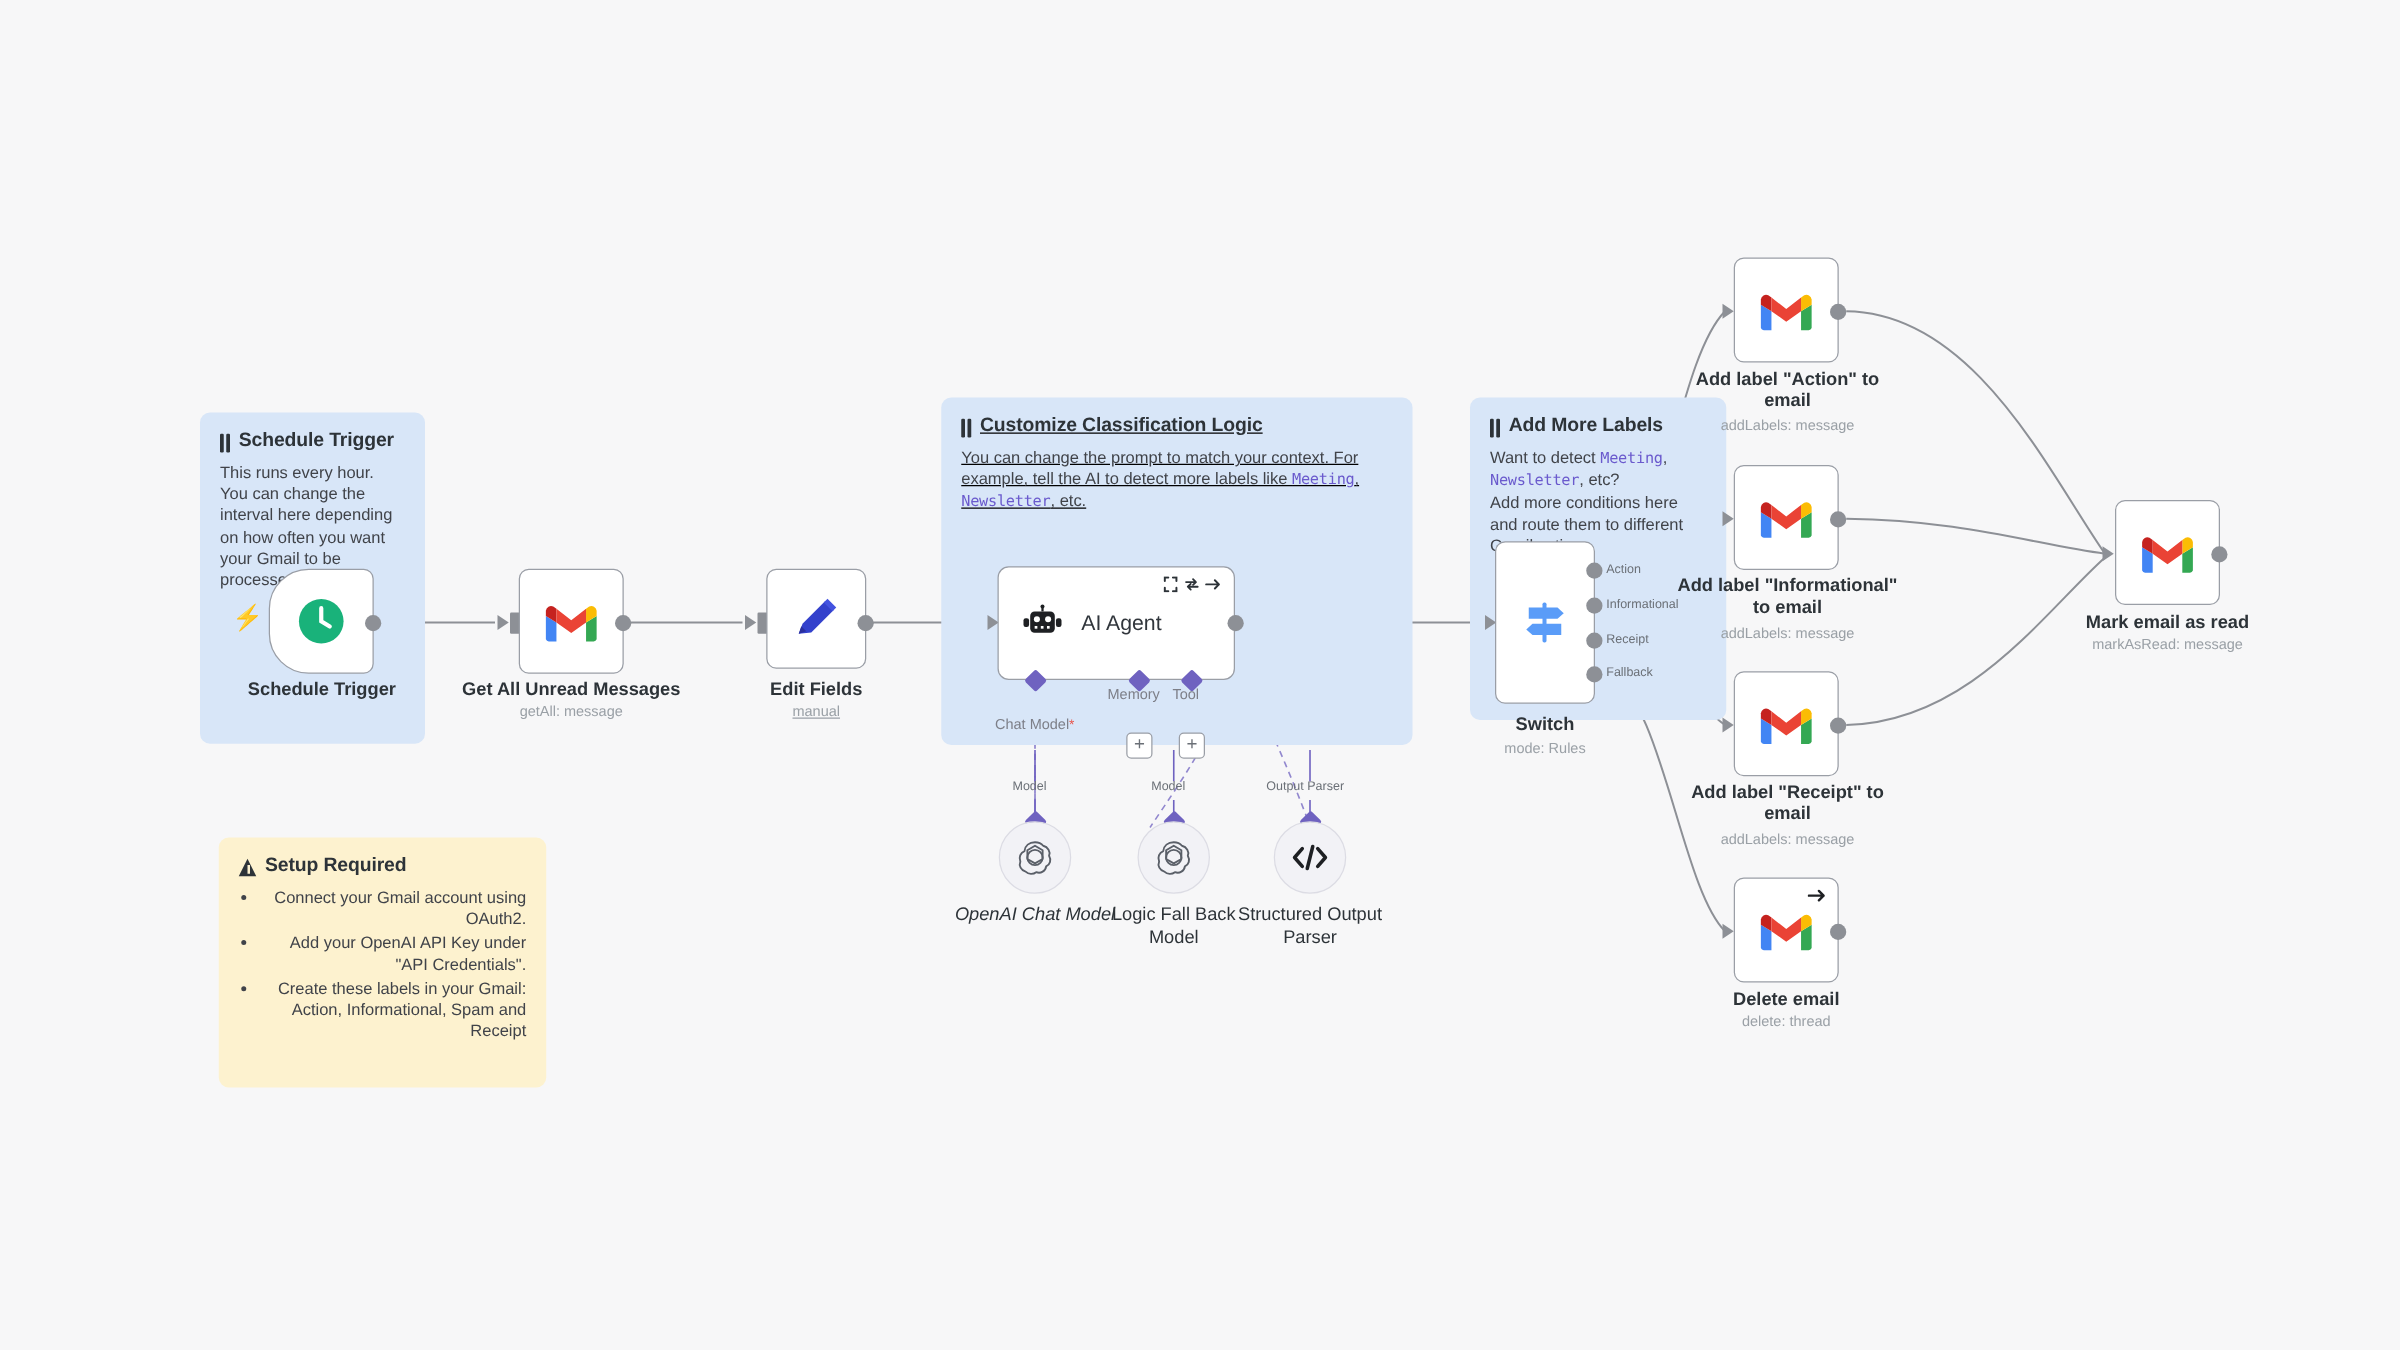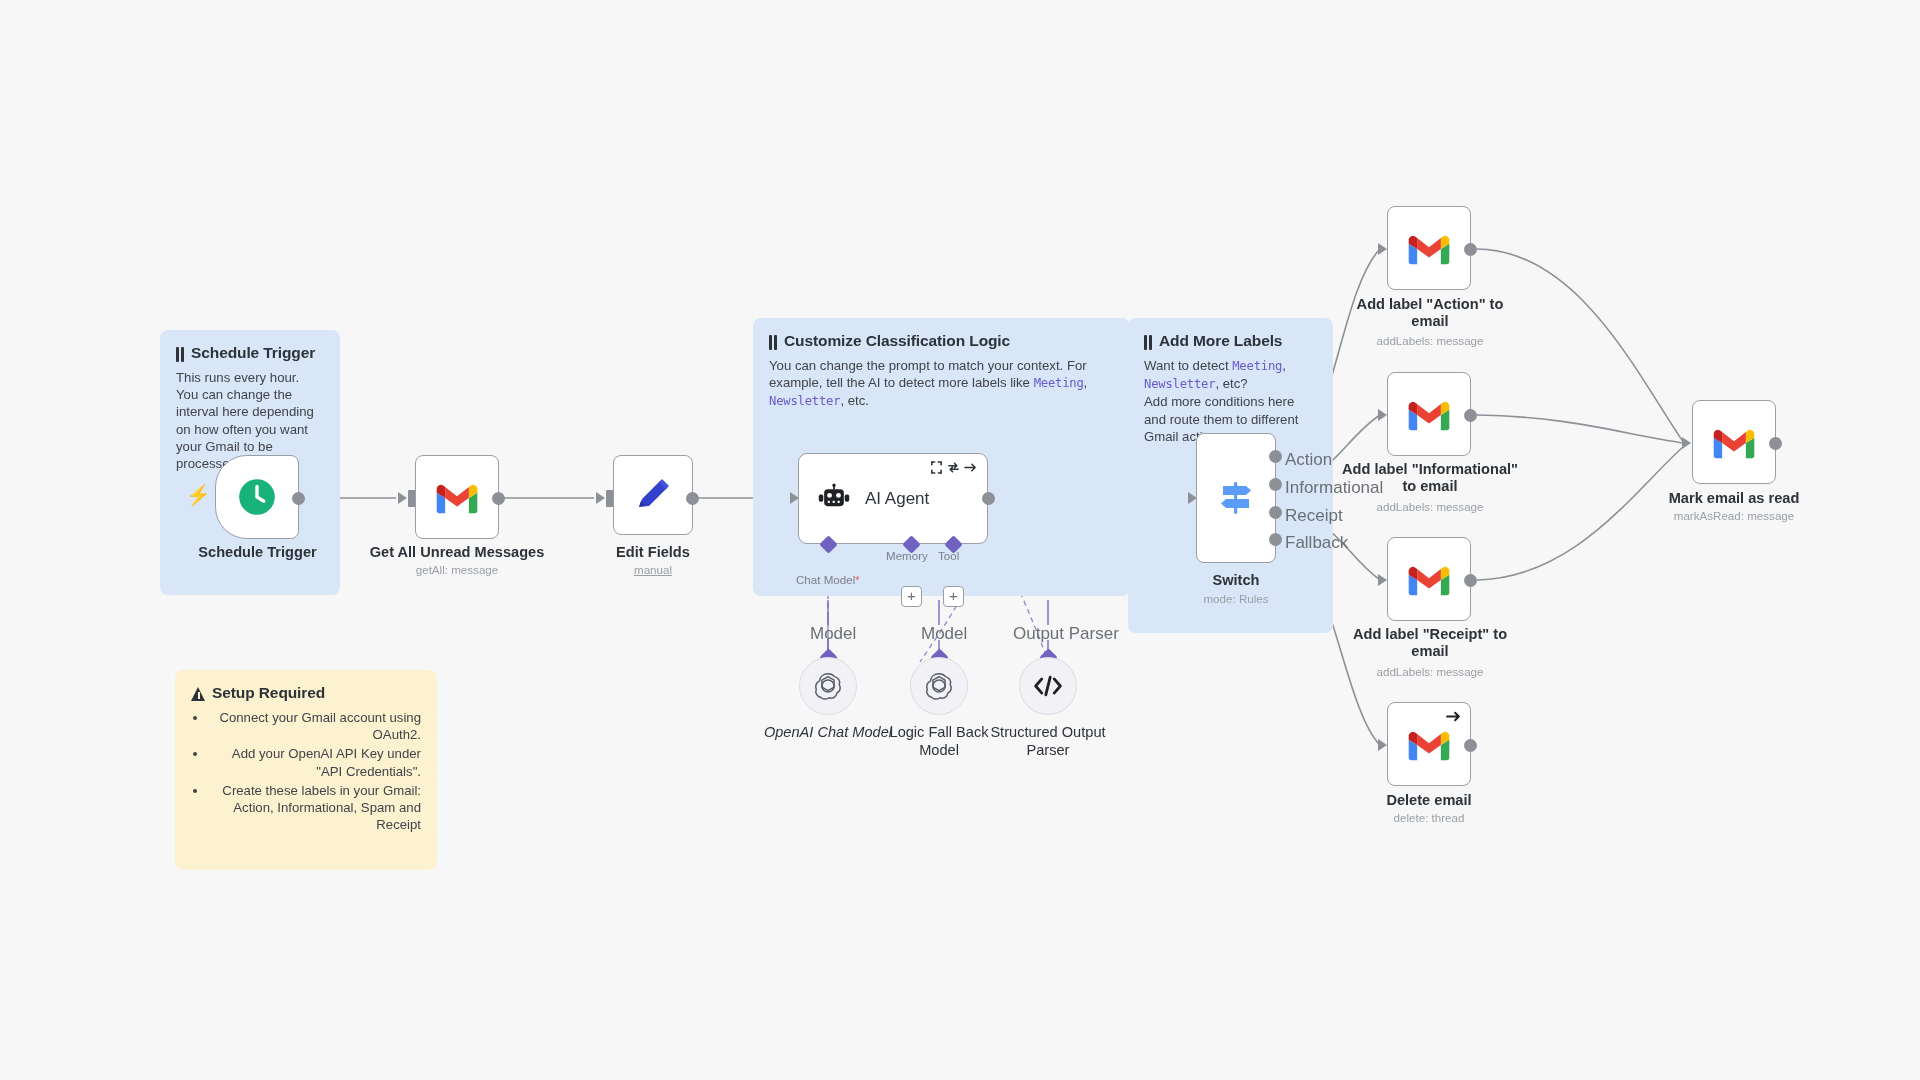--- a/index.html
+++ b/index.html
@@ -146,21 +146,21 @@
   .sub-node {
     position: absolute; width: 58px; height: 58px; border-radius: 50%;
     background: #f2f2f6; border: 1.5px solid #dcdce4;
     display: flex; align-items: center; justify-content: center;
   }
   .sub-label {
     position: absolute; text-align: center; font-size: 14.6px;
     font-weight: normal; color: #2d3338; line-height: 18px; white-space: pre-line;
   }
   .out-label {
-    position: absolute; font-size: 17px; color: #6b7077; white-space: nowrap;
+    position: absolute; font-size: 10px; color: #6b7077; white-space: nowrap;
   }
   svg.wires { position: absolute; left: 0; top: 0; width: 1920px; height: 1080px; pointer-events: none; }
 </style>
 </head>
 <body>
 
 <div id="canvas">
 
   <svg class="wires" viewBox="0 0 1920 1080">
     <defs>
@@ -214,29 +214,29 @@
   </svg>
 
   <div class="sticky blue" style="left:160px; top:330px; width:180px; height:265px;">
     <div class="sticky-title">
       <span class="note-glyph"></span>
       <span>Schedule Trigger</span>
     </div>
     <div class="sticky-body">This runs every hour. You can change the interval here depending on how often you want your Gmail to be processed.</div>
   </div>
 
-  <div class="sticky blue" style="left:753px; top:318px; width:377px; height:278px;">
+  <div class="sticky blue" style="left:753px; top:318px; width:377px; height:278px;text-decoration:underline;">
     <div class="sticky-title">
       <span class="note-glyph"></span>
       <span>Customize Classification Logic</span>
     </div>
     <div class="sticky-body">You can change the prompt to match your context. For example, tell the AI to detect more labels like <code class="tok">Meeting</code>, <code class="tok">Newsletter</code>, etc.</div>
   </div>
 
-  <div class="sticky blue" style="left:1128px; top:318px; width:205px; height:315px;">
+  <div class="sticky blue" style="left:1176px; top:318px; width:205px; height:258px;">
     <div class="sticky-title">
       <span class="note-glyph"></span>
       <span>Add More Labels</span>
     </div>
     <div class="sticky-body">Want to detect <code class="tok">Meeting</code>, <code class="tok">Newsletter</code>, etc?<br>Add more conditions here and route them to different Gmail actions.</div>
   </div>
 
   <div class="sticky yellow" style="left:175px; top:670px; width:262px; height:200px;">
     <div class="sticky-title">
       <span class="warn-glyph"></span>

